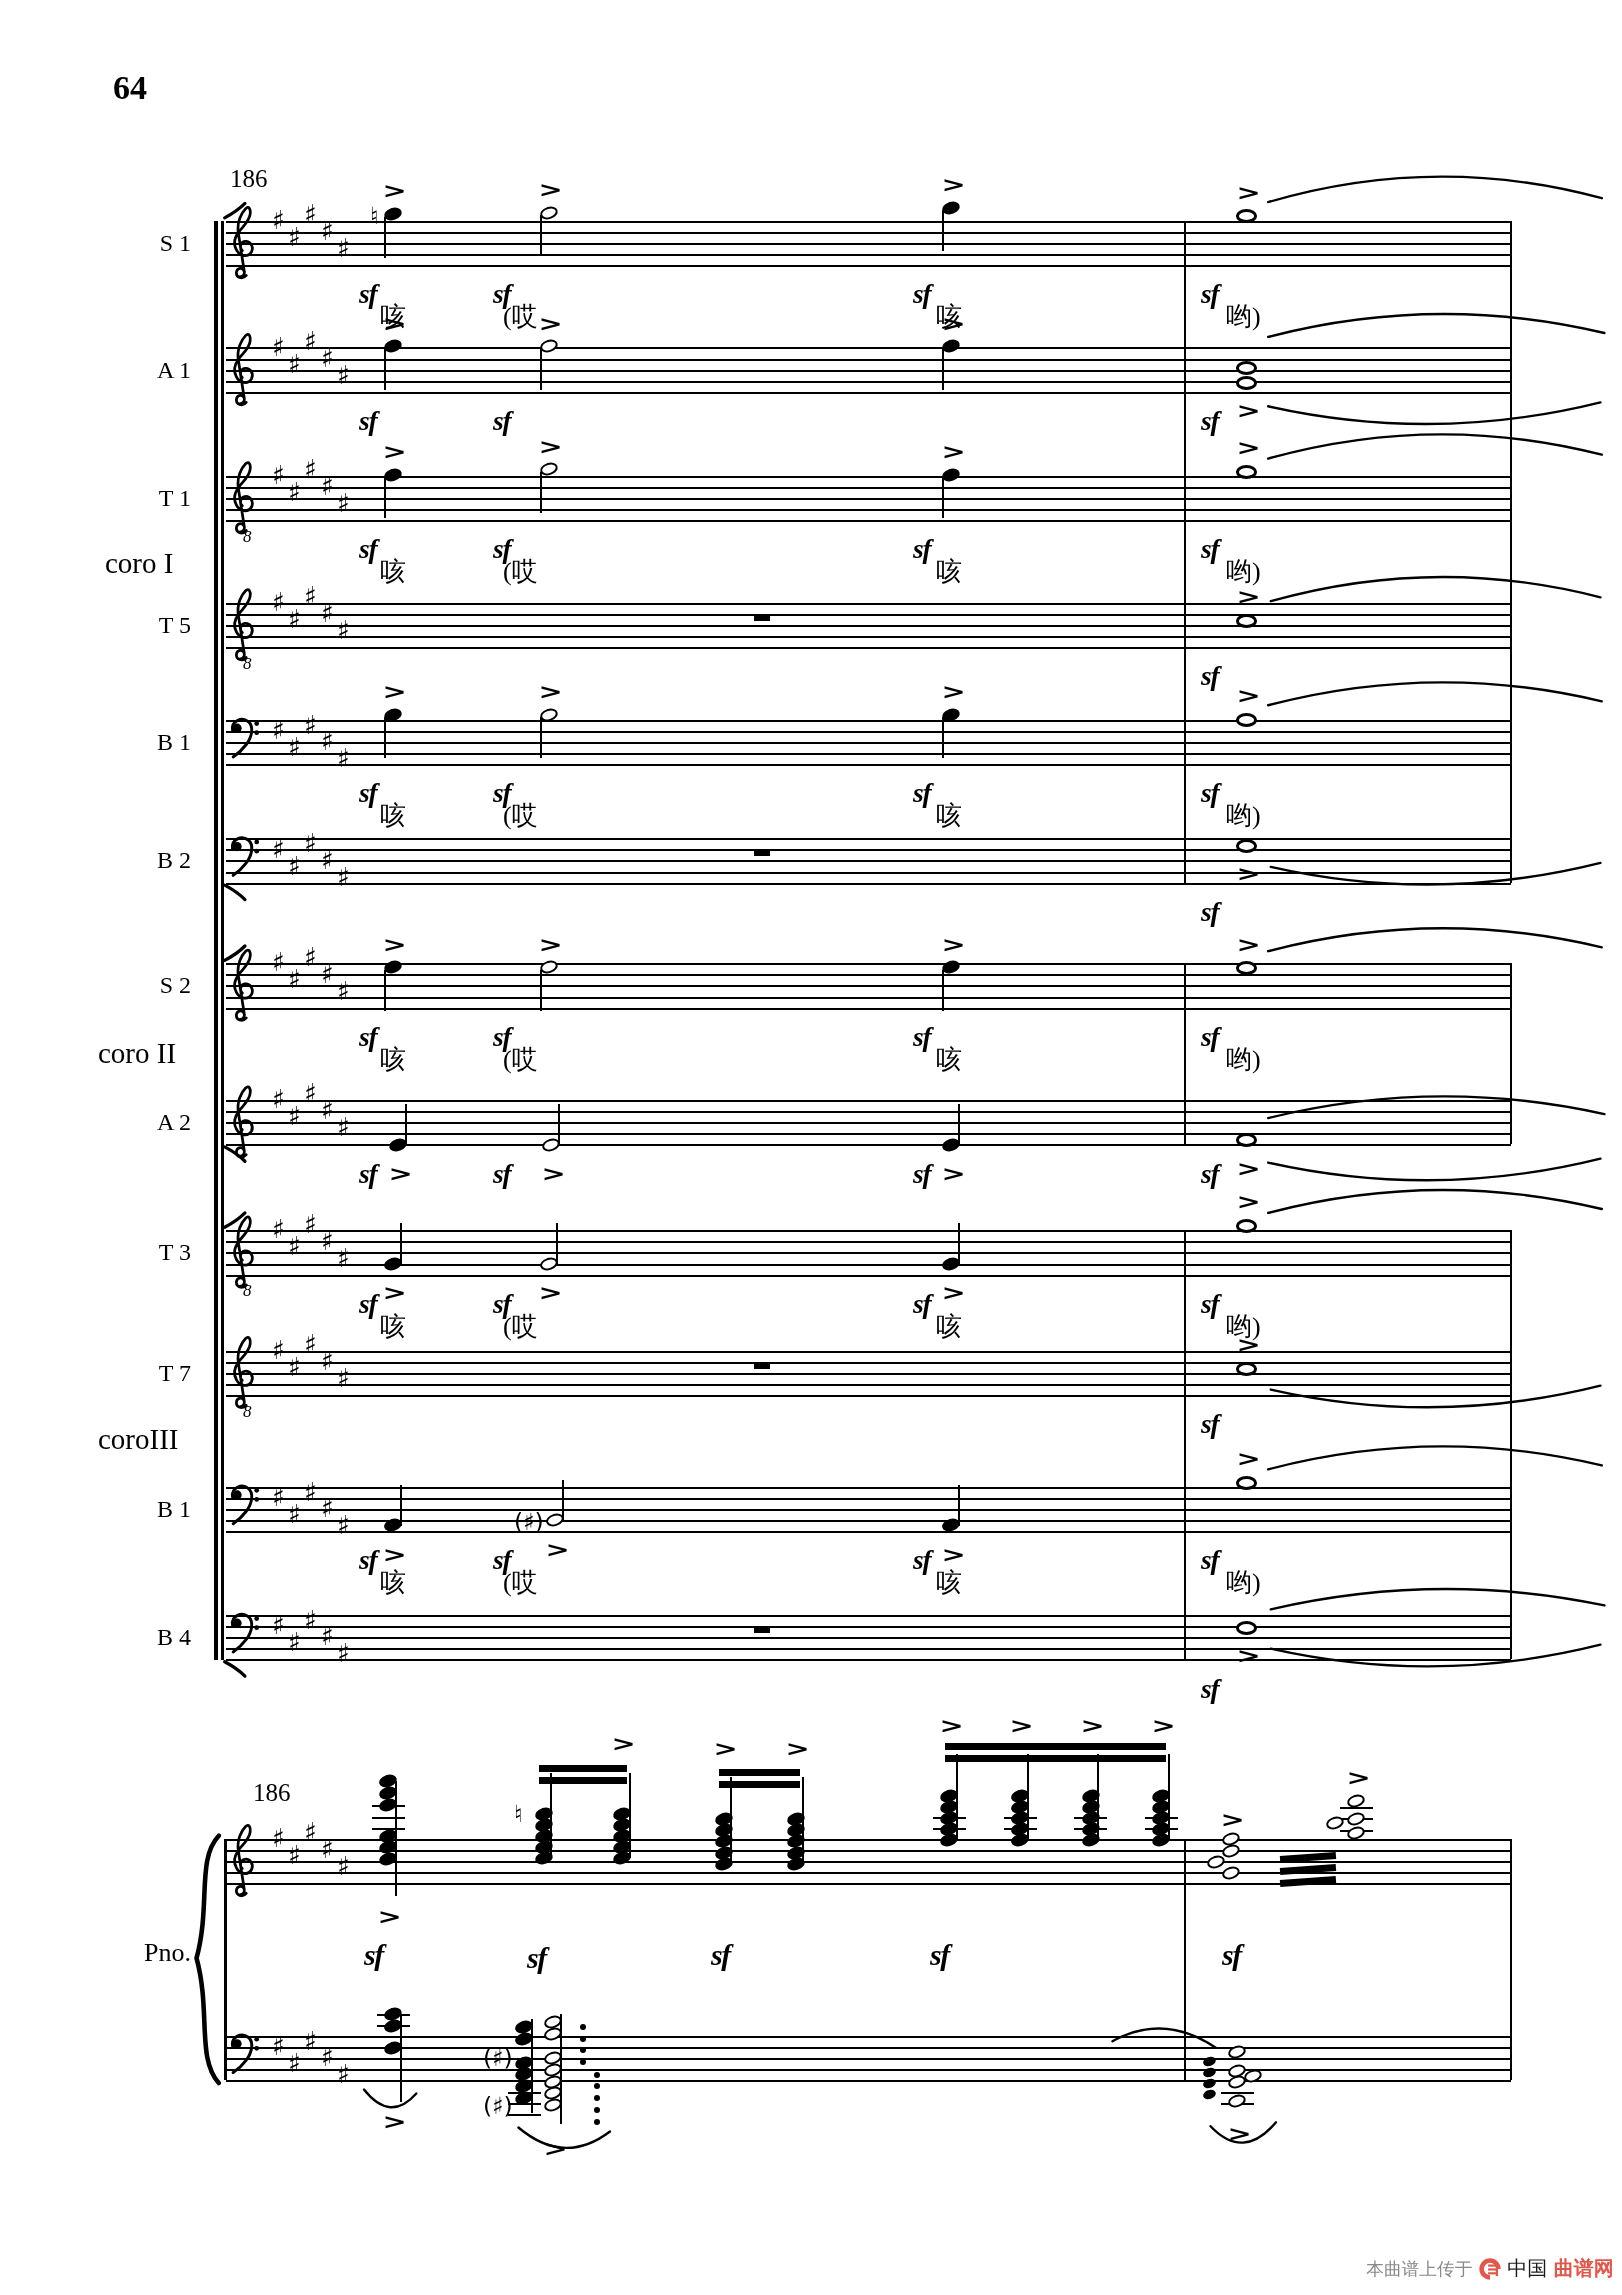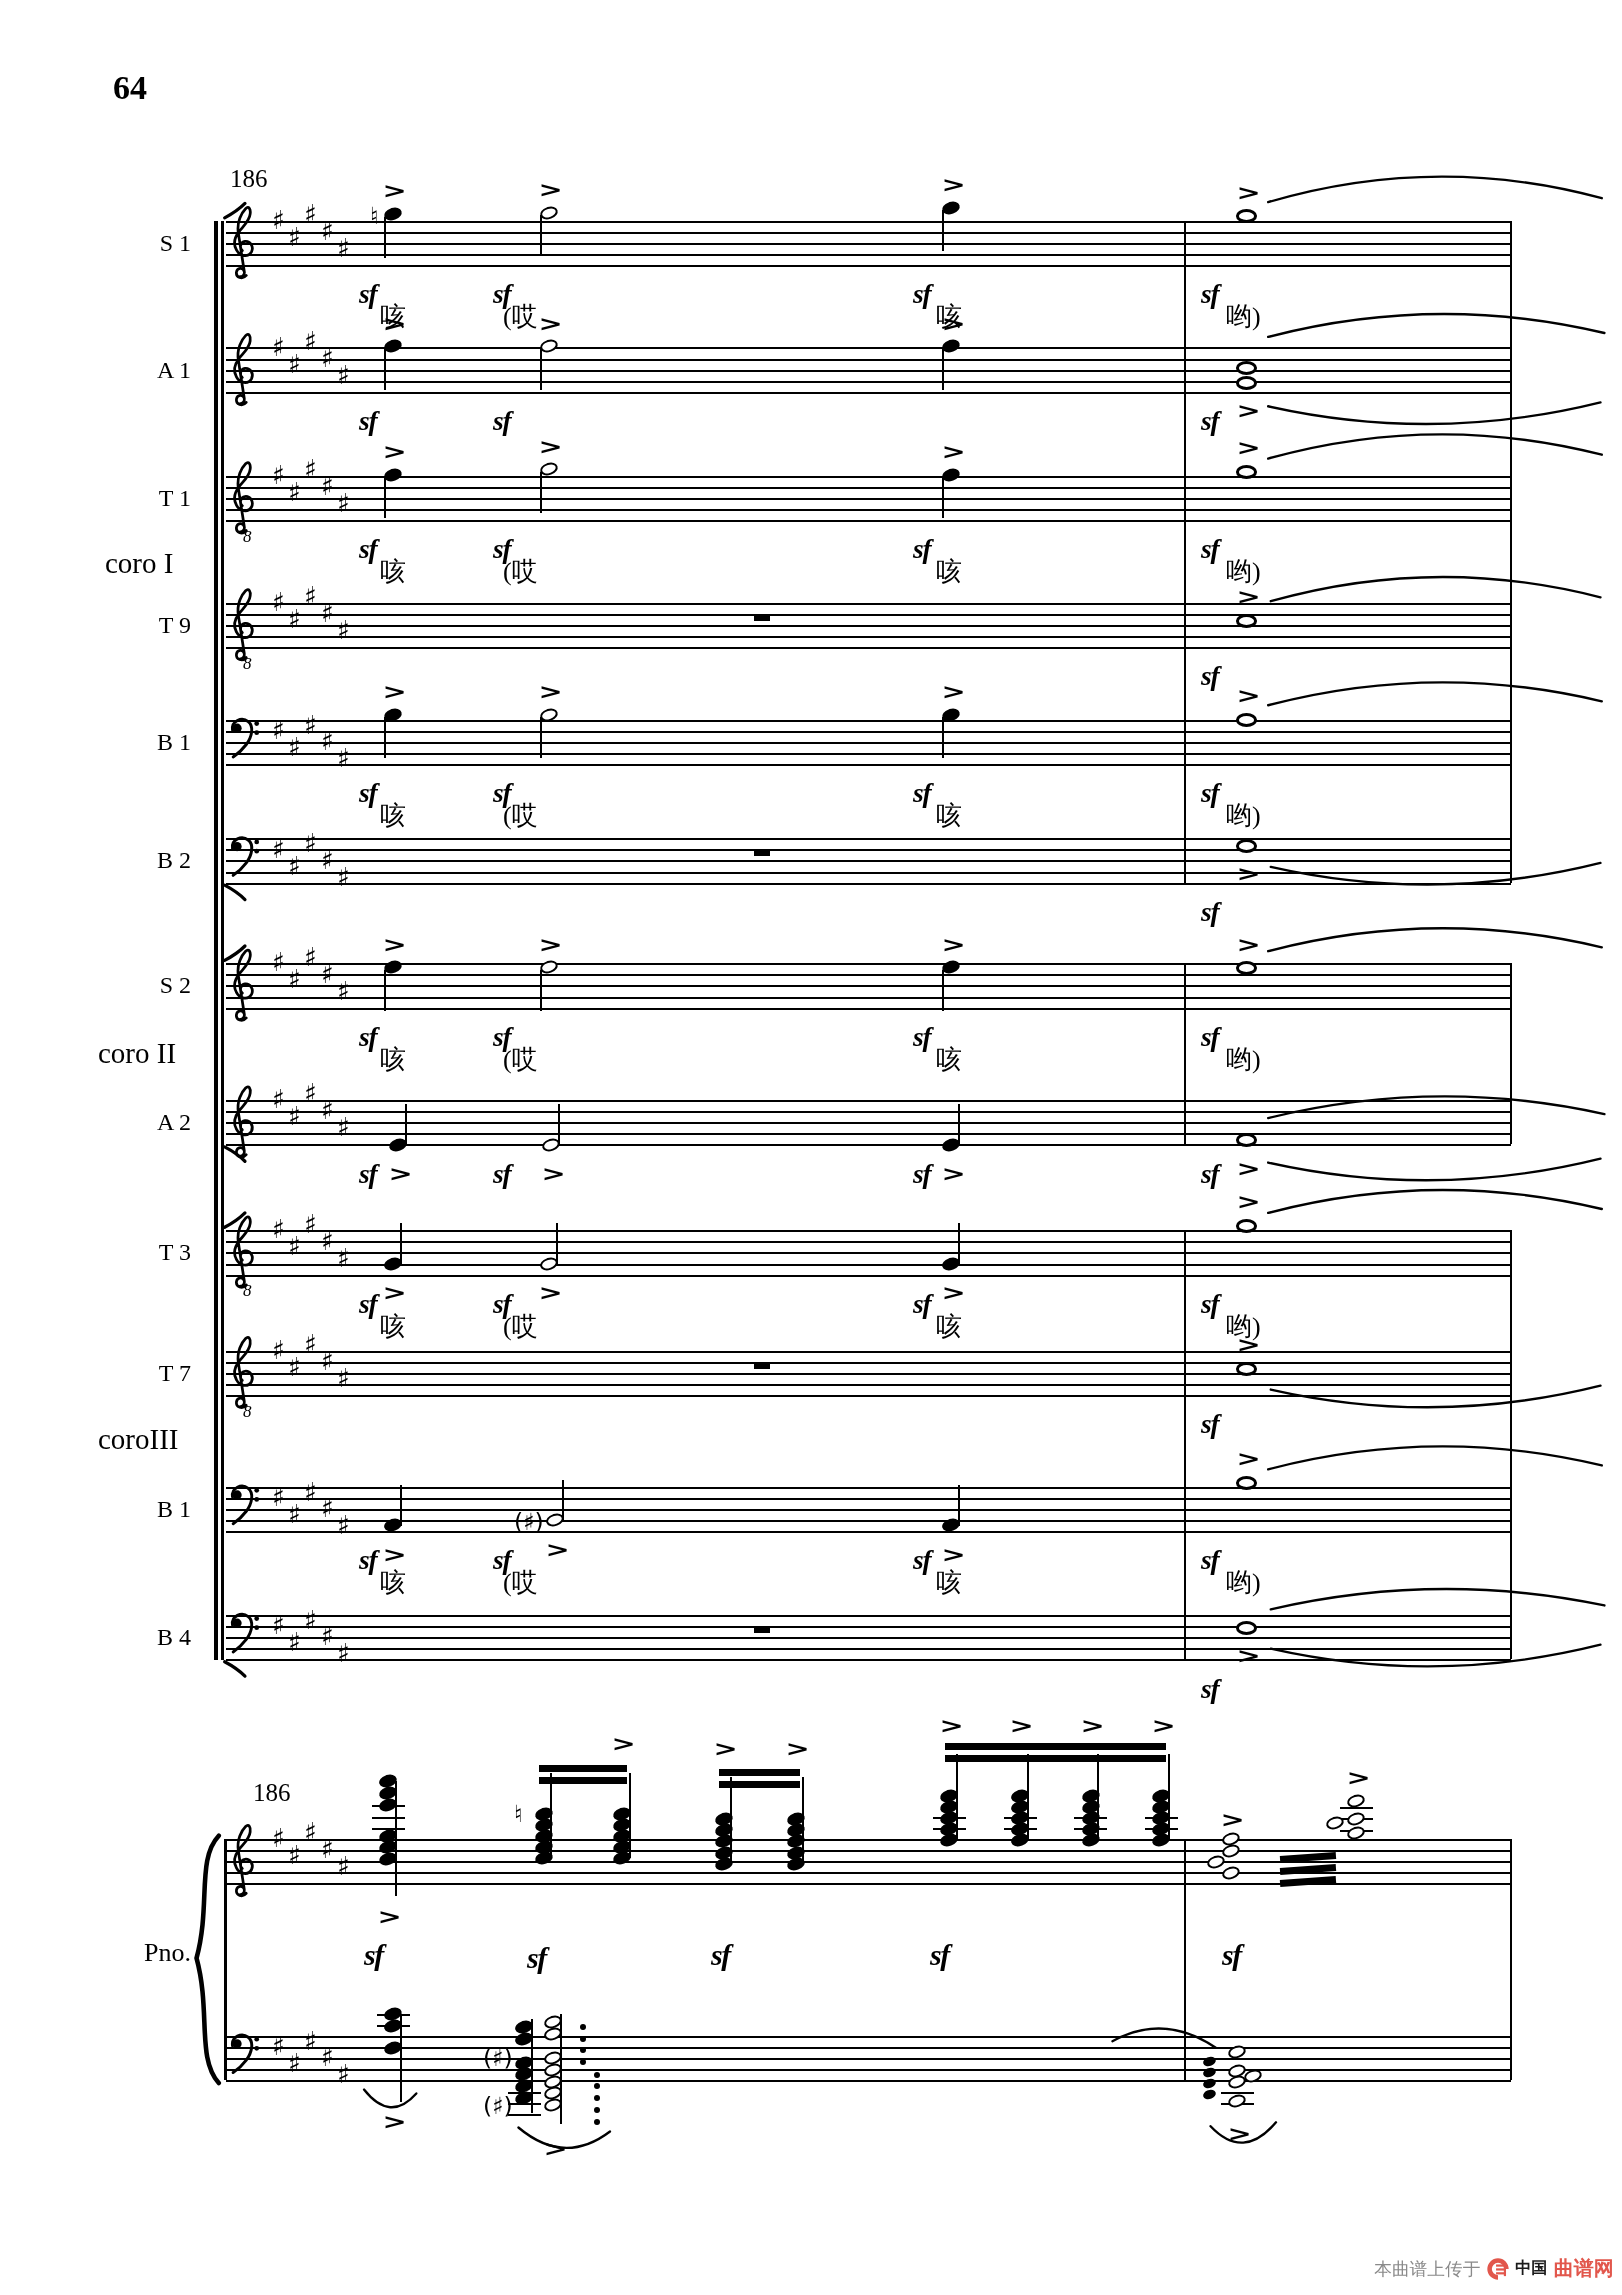--- a/index.html
+++ b/index.html
@@ -26,21 +26,21 @@
   .stem{position:absolute;width:2px;background:#000;}
   .accent{position:absolute;font-size:27.5px;font-weight:600;font-family:"DejaVu Sans",sans-serif;transform:scale(1.05,.8);line-height:1;}
   .dyn-sf{position:absolute;font-size:27.5px;font-style:italic;font-weight:bold;
           font-family:"Liberation Serif","DejaVu Serif",serif;letter-spacing:-1.3px;}
   .lyric{position:absolute;font-size:26px;}
   .rest{position:absolute;width:15.7px;height:6.5px;background:#000;}
   .beam{position:absolute;height:7.2px;background:#000;}
   .dot{position:absolute;width:5.9px;height:5.9px;border-radius:50%;background:#000;}
   #footer{right:9.2px;top:2255px;display:flex;align-items:center;gap:6.5px;font-family:"Liberation Sans","DejaVu Sans",sans-serif;}
   #footer .prefix{font-size:17.7px;color:#8a8a8a;}
-  #footer .brand-black{font-size:16px;font-weight:bold;color:#1a1a1a;}
+  #footer .brand-black{font-size:20px;font-weight:normal;color:#1a1a1a;}
   #footer .brand-red{font-size:20px;font-weight:bold;}
   #logo{width:22px;height:22px;position:relative;display:inline-block;}
   svg.overlay{position:absolute;left:0;top:0;pointer-events:none;}
 </style>
 </head>
 <body>
 
 <div id="page">
   <div class="abs" id="page-number">64</div>
 
@@ -131,21 +131,21 @@
       <div class="dyn-sf" style="left: 1201px; top: 533px;">sf</div>
       <div class="lyric" style="left: 380px; top: 554px;">咳</div>
       <div class="lyric" style="left: 503px; top: 554px;">(哎</div>
       <div class="lyric" style="left: 936px; top: 554px;">咳</div>
       <div class="lyric" style="left: 1226px; top: 554px;">哟)</div>
       <div class="staff-line" style="left: 226px; top: 603px; width: 1285px;"></div>
       <div class="staff-line" style="left: 226px; top: 614px; width: 1285px;"></div>
       <div class="staff-line" style="left: 226px; top: 625px; width: 1285px;"></div>
       <div class="staff-line" style="left: 226px; top: 636px; width: 1285px;"></div>
       <div class="staff-line" style="left: 226px; top: 647px; width: 1285px;"></div>
-      <div class="vlabel" style="left: 93px; top: 612px;">T 9</div>
+      <div class="vlabel" style="left: 93px; top: 612px;">T 5</div>
       <div class="oct8" style="left: 243px; top: 654px;">8</div>
       <div class="sharp" style="left: 272px; top: 589px;">♯</div>
       <div class="sharp" style="left: 288px; top: 606px;">♯</div>
       <div class="sharp" style="left: 304px; top: 583px;">♯</div>
       <div class="sharp" style="left: 321px; top: 600px;">♯</div>
       <div class="sharp" style="left: 337px; top: 617px;">♯</div>
       <div class="rest" style="left: 754px; top: 614px;"></div>
       <div class="notehead nh-w" style="left: 1236px; top: 614px;"></div>
       <div class="accent" style="left: 1237px; top: 583px;">&gt;</div>
       <div class="dyn-sf" style="left: 1201px; top: 660px;">sf</div>

